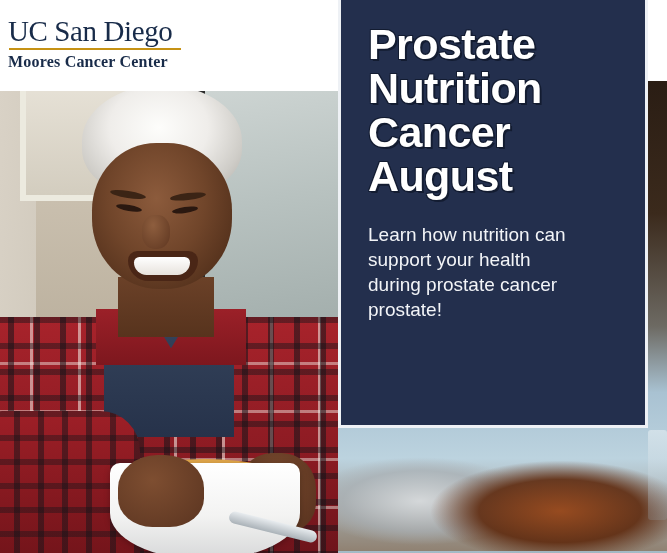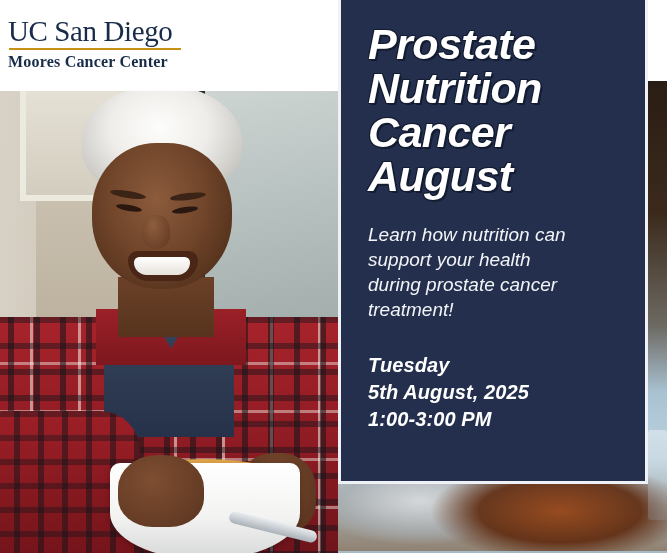--- a/index.html
+++ b/index.html
@@ -170,27 +170,26 @@
   }
   .logo-sub{
     position:absolute;left:8px;top:52px;
     font-family:"Liberation Serif", serif;
     font-size:16px;line-height:20px;font-weight:700;letter-spacing:.2px;
     color:#182b49;white-space:nowrap;
   }
 
   
   .panel{
-    position:absolute;left:338px;top:0;width:310px;height:484px;
+    position:absolute;left:338px;top:0;width:310px;height:428px;
     background:#232f4d;
     border-left:3px solid #eef1f5;
     border-right:3px solid #eef1f5;
     border-bottom:3px solid #eef1f5;
     box-sizing:border-box;
-    font-style:italic;
   }
   .panel-inner{
     position:absolute;left:27px;top:22px;right:16px;
   }
   .title{
     font-size:43px;line-height:44px;font-weight:700;color:#ffffff;
     letter-spacing:-.6px;
     text-shadow:2px 2px 0 #131c31, -1px -1px 0 #131c31, 1px -1px 0 #131c31, -1px 1px 0 #131c31;
     margin:0 0 0 0;
   }
@@ -260,25 +259,20 @@
         <span>Prostate</span>
         <span>Nutrition</span>
         <span>Cancer</span>
         <span>August</span>
       </div>
 
       <div class="blurb">
         <span>Learn how nutrition can</span>
         <span>support your health</span>
         <span>during prostate cancer</span>
-        <span>treatment!</span>
+        <span>prostate!</span>
       </div>
 
-      <div class="when">
-        <span>Tuesday</span>
-        <span>5th August, 2025</span>
-        <span>1:00-3:00 PM</span>
-      </div>
 
     </div>
   </div>
 
 </div>
 
 </body></html>

